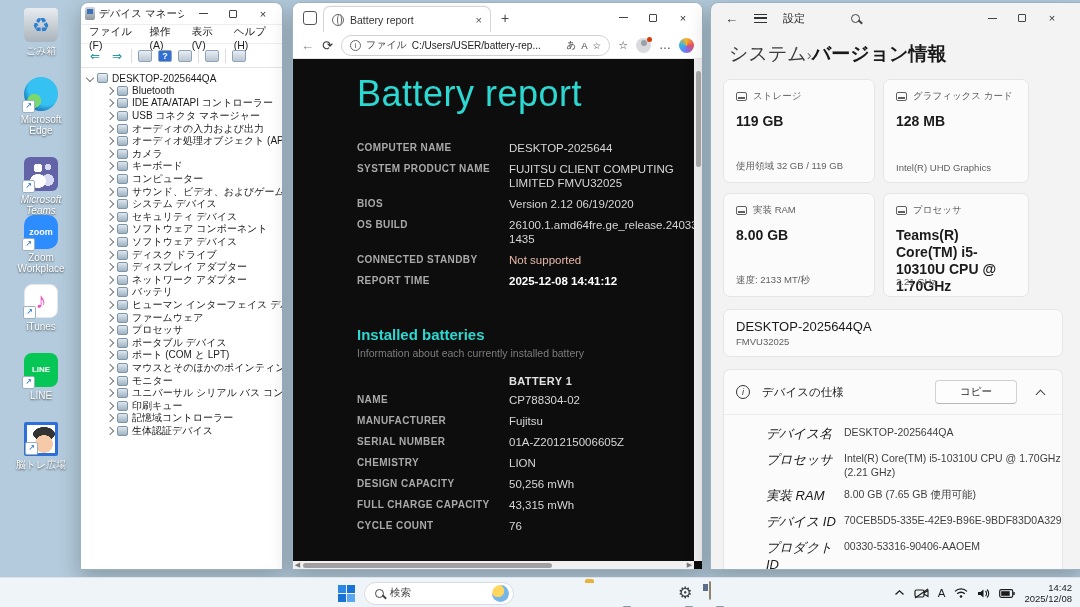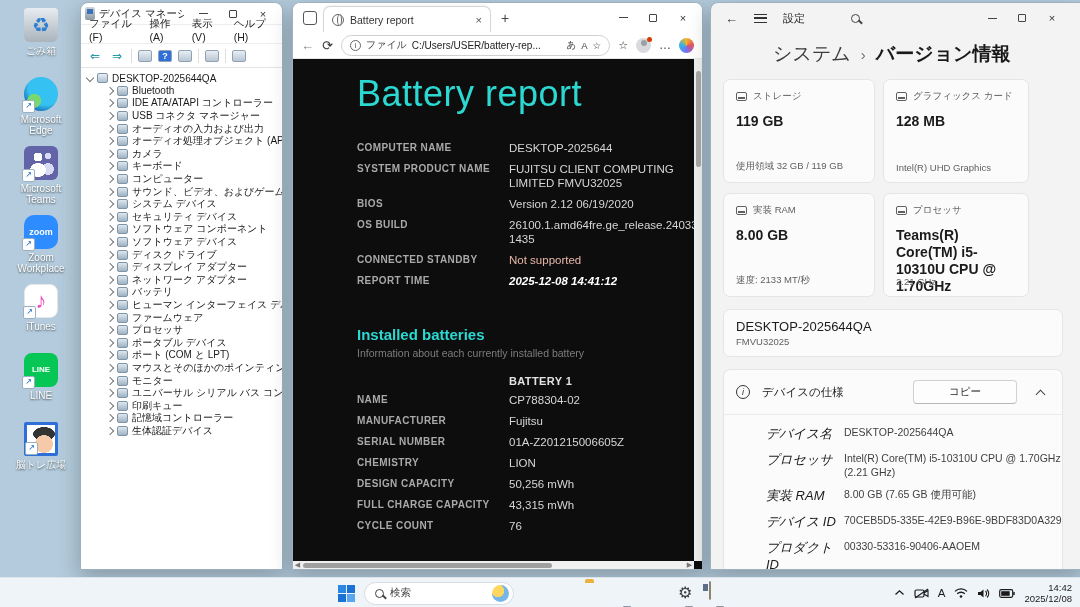--- a/index.html
+++ b/index.html
@@ -29,21 +29,21 @@
   .wbtn{width:30px;height:100%;display:flex;align-items:center;justify-content:center;font-size:11px;color:#333;}
   .wbtn .mini{width:9px;height:1px;background:#444;display:block;}
   .wbtn .maxi{width:8px;height:8px;border:1px solid #444;display:block;border-radius:1px;}
 
   
   #devmgr{left:80px;top:2px;width:203px;height:568px;font-size:10px;}
   .dm-title{height:22px;display:flex;align-items:center;padding:0 4px;gap:4px;border-bottom:1px solid #eee;}
   .dm-appico{width:13px;height:13px;background:linear-gradient(#cfd6dd,#8d979f);border-radius:2px;position:relative;}
   .dm-appico::before{content:"";position:absolute;left:2px;top:2px;right:2px;height:5px;background:#3b72b8;}
   .dm-title .t{font-size:10.5px;color:#222;white-space:nowrap;overflow:hidden;}
-  .dm-menu{height:19px;display:flex;align-items:flex-end;gap:12px;padding:0 8px;border-bottom:1px solid #eee;color:#222;font-size:10.5px;}
+  .dm-menu{height:19px;display:flex;align-items:flex-start;gap:12px;padding:0 8px;border-bottom:1px solid #eee;color:#222;font-size:10.5px;}
   .dm-tools{height:24px;display:flex;align-items:center;gap:6px;padding:0 6px;border-bottom:1px solid #e4e4e4;}
   .tico{width:16px;height:16px;display:inline-flex;align-items:center;justify-content:center;font-size:12px;}
   .tarrow{color:#2d9aa8;font-weight:bold;}
   .tbox{width:14px;height:12px;background:linear-gradient(#e8eef4,#b9c6d2);border:1px solid #8fa3b4;border-radius:2px;}
   .tbox.q{background:#2f6fd8;color:#fff;font-size:9px;font-weight:bold;display:flex;align-items:center;justify-content:center;}
   .tsep{width:1px;height:14px;background:#ddd;}
   .dm-tree{padding:4px 0 0 4px;overflow:hidden;}
   .dm-row{display:flex;align-items:center;height:12.6px;gap:4px;white-space:nowrap;color:#1a1a1a;}
   .dm-row .lbl{font-size:10px;}
   .chev{width:6px;height:6px;border-right:1px solid #777;border-bottom:1px solid #777;transform:rotate(-45deg);margin-left:10px;flex:0 0 auto;}
@@ -77,56 +77,56 @@
   .vthumb{position:absolute;left:1.5px;width:5px;top:12px;height:96px;background:#a9a9a9;border-radius:3px;}
   .hscroll{position:absolute;left:0;right:8px;bottom:0;height:8px;background:#f0f0f0;display:flex;align-items:center;}
   .hthumb{position:absolute;left:10px;width:62%;height:5px;background:#a0a0a0;border-radius:3px;}
   .harr{font-size:7px;color:#777;width:9px;text-align:center;}
   .harr.r{margin-left:auto;}
   .rep{padding:14px 0 0 64px;}
   .rep h1{font-size:36px;font-weight:400;color:#2bd9d2;letter-spacing:.5px;margin-bottom:26px;}
   .frow{display:grid;grid-template-columns:152px 182px;column-gap:0;margin-bottom:7px;}
   .frow .fl{font-size:10px;font-weight:bold;color:#a9a9a9;letter-spacing:.4px;padding-top:1px;}
   .frow .fv{font-size:11.5px;color:#d6d6d6;line-height:14px;}
-  .frow .fv.strong{color:#fff;font-weight:bold;font-style:italic;}
+  .frow .fv.strong{color:#fff;font-weight:bold;}
   .frow .fv.warn{color:#e7b8a8;}
   .sec{margin-top:38px;}
   .sec h2{font-size:15px;font-weight:bold;color:#2bd9d2;}
   .sec .sub{font-size:10.5px;color:#7d7d7d;margin-top:4px;margin-bottom:16px;}
   .bhead{display:grid;grid-template-columns:152px 182px;margin-bottom:6px;}
   .bhead .bh{grid-column:2;font-size:11px;font-weight:bold;color:#e2e2e2;letter-spacing:.4px;}
 
   
   #settings{left:710px;top:2px;width:372px;height:568px;background:#f3f3f3;border-radius:8px 0 0 0;}
   .st-head{height:30px;display:flex;align-items:center;gap:16px;padding:0 14px;}
   .st-head .bk{font-size:13px;color:#333;}
   .burger{width:13px;height:9px;border-top:1.5px solid #333;border-bottom:1.5px solid #333;position:relative;}
   .burger::before{content:"";position:absolute;left:0;right:0;top:2.8px;height:1.5px;background:#333;}
   .st-head .t{font-size:11px;color:#1b1b1b;}
   .mag{width:9px;height:9px;border:1.5px solid #444;border-radius:50%;position:relative;margin-left:30px;}
   .mag::after{content:"";position:absolute;width:5px;height:1.5px;background:#444;transform:rotate(45deg);right:-4px;bottom:-1px;}
-  .crumb{padding:8px 0 10px 18px;font-size:19px;color:#3c3c3c;display:flex;align-items:center;gap:10px;margin-left:44px;}
+  .crumb{padding:8px 0 10px 18px;font-size:19px;color:#3c3c3c;display:flex;align-items:center;}
   .crumb .sep{color:#707070;font-size:15px;}
   .crumb .cur{color:#191919;font-weight:bold;}
   .cards{padding:2px 0 0 12px;display:grid;grid-template-columns:152px 146px;gap:10px 8px;}
   .card{background:#fbfbfb;border:1px solid #e5e5e5;border-radius:7px;height:104px;padding:10px 12px;position:relative;}
   .card .cl{display:flex;align-items:center;gap:6px;font-size:9.5px;color:#5f5f5f;}
   .cicon{width:11px;height:9px;border:1.2px solid #5f5f5f;border-radius:2px;position:relative;flex:0 0 auto;}
   .cicon::after{content:"";position:absolute;left:1px;right:1px;bottom:1px;height:2px;background:#5f5f5f;}
   .card .cv{margin-top:10px;font-size:14px;font-weight:bold;color:#1b1b1b;line-height:17px;}
   .card .cs{position:absolute;left:12px;bottom:9px;right:8px;font-size:9.5px;color:#5f5f5f;white-space:nowrap;overflow:hidden;}
   .devcard{margin:12px 0 0 12px;width:340px;background:#fbfbfb;border:1px solid #e5e5e5;border-radius:7px;padding:9px 12px;display:flex;align-items:center;}
   .devcard .nm{font-size:13px;color:#1b1b1b;}
   .devcard .md{font-size:9.5px;color:#5f5f5f;margin-top:2px;}
   .btn{margin-left:auto;background:#fdfdfd;border:1px solid #d1d1d1;border-bottom-color:#b8b8b8;border-radius:4px;font-size:10.5px;color:#1b1b1b;padding:5px 10px;white-space:nowrap;}
   .expander{margin:12px 0 0 12px;width:340px;background:#fbfbfb;border:1px solid #e5e5e5;border-radius:7px 7px 0 0;border-bottom:none;}
   .exp-top{display:flex;align-items:center;gap:12px;padding:10px 12px;}
   .info-c{width:14px;height:14px;border:1.2px solid #333;border-radius:50%;font-size:9px;line-height:13px;text-align:center;color:#333;font-style:italic;}
   .exp-top .el{font-size:11.5px;color:#1b1b1b;flex:1;}
-  .copybtn{background:#fdfdfd;border:1px solid #d1d1d1;border-bottom-color:#b8b8b8;border-radius:4px;font-size:10.5px;color:#1b1b1b;padding:4px 35px;}
+  .copybtn{background:#fdfdfd;border:1px solid #d1d1d1;border-bottom-color:#b8b8b8;border-radius:4px;font-size:10.5px;color:#1b1b1b;padding:4px 24px;}
   .chup{width:7px;height:7px;border-left:1.3px solid #444;border-top:1.3px solid #444;transform:rotate(45deg);margin:4px 6px 0 8px;}
   .spec{border-top:1px solid #ececec;padding:10px 0 0 42px;}
   .srow{display:grid;grid-template-columns:78px 220px;margin-bottom:8px;}
   .srow .sl{font-size:13px;color:#1b1b1b;font-style:italic;}
   .srow .sv{font-size:10.5px;color:#3f3f3f;line-height:14px;}
 
   
   #taskbar{position:absolute;left:0;right:0;bottom:0;height:30px;background:#eff4f9;border-top:1px solid #dde3e9;}
   .tb-center{position:absolute;left:338px;top:0;height:30px;display:flex;align-items:center;gap:9px;}
   .startlogo{width:17px;height:17px;display:grid;grid-template-columns:8px 8px;grid-template-rows:8px 8px;gap:1px;}
@@ -161,21 +161,21 @@
     <div class="dicon" style="top: 8px;">
       <div class="dart bin"></div>
       <div class="dlabel">ごみ箱</div>
     </div>
 
     <div class="dicon" style="top: 77px;">
       <div class="dart edge shortcut"></div>
       <div class="dlabel">Microsoft Edge</div>
     </div>
 
-    <div class="dicon" style="top: 146px;">
+    <div class="dicon" style="top: 157px; font-style: italic;">
       <div class="dart teams shortcut"></div>
       <div class="dlabel">Microsoft Teams</div>
     </div>
 
     <div class="dicon" style="top: 215px;">
       <div class="dart zoomw shortcut"></div>
       <div class="dlabel">Zoom Workplace</div>
     </div>
 
     <div class="dicon" style="top: 284px;">

